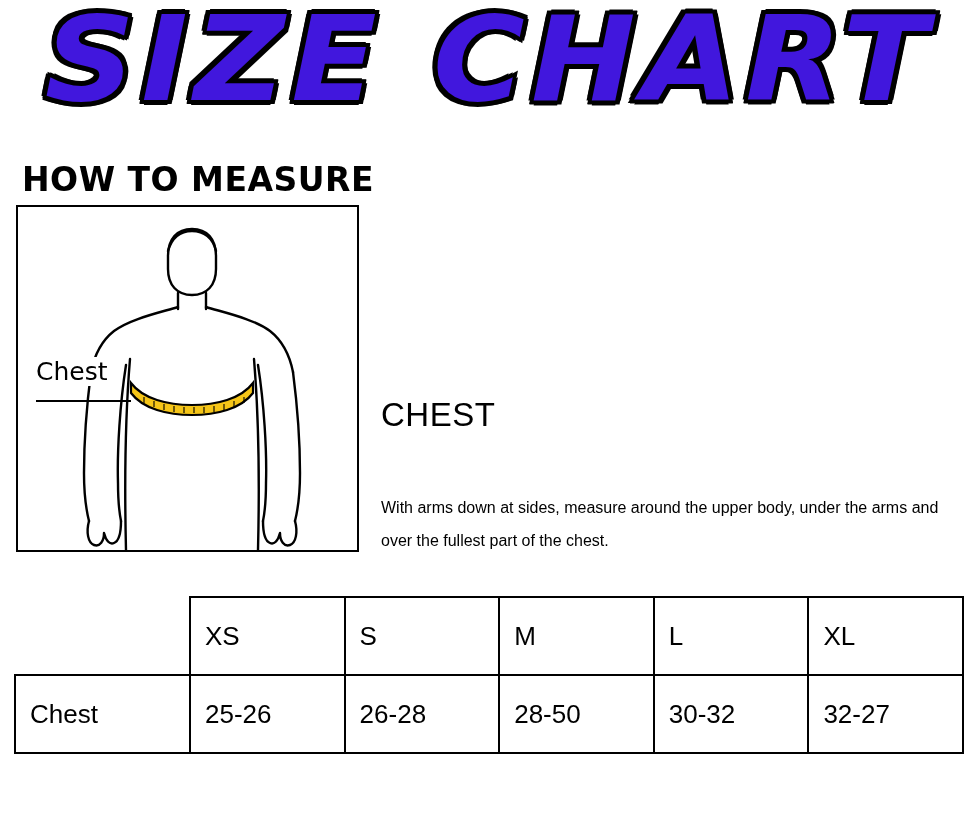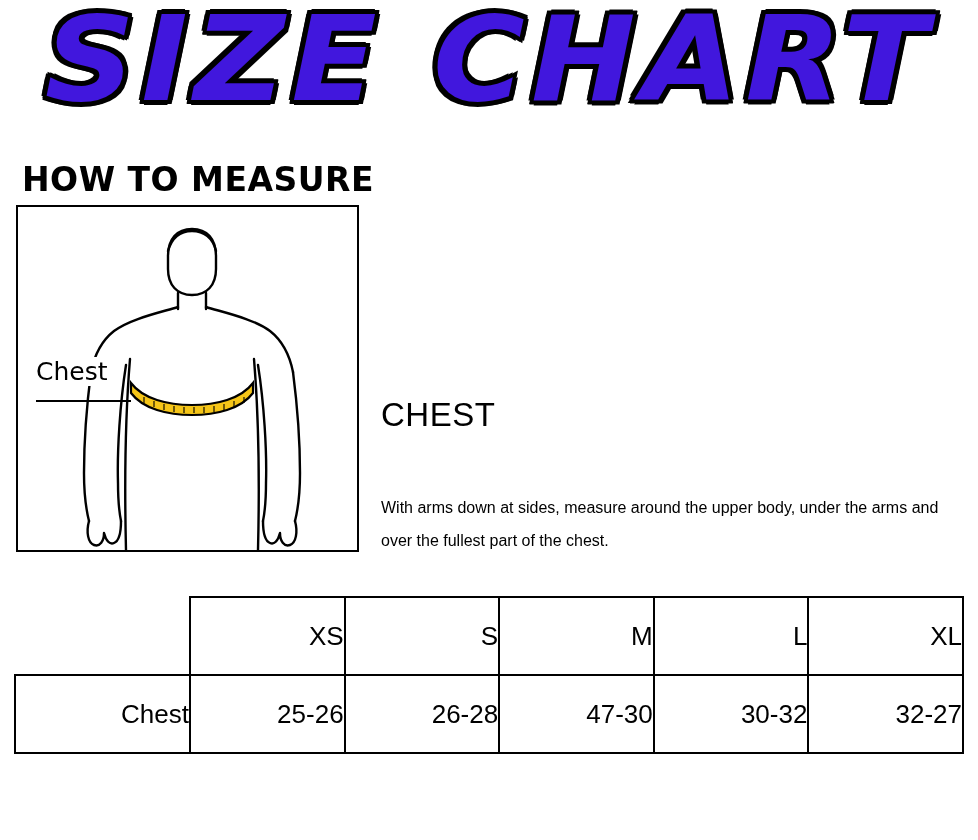--- a/index.html
+++ b/index.html
@@ -98,21 +98,20 @@
   }
 
   
   .size-table {
     position: absolute;
     left: 14px;
     top: 596px;
     width: 950px;
     border-collapse: collapse;
     table-layout: fixed;
-    text-align: right;
   }
   .size-table td {
     border: 2px solid #000000;
     height: 76px;
     padding: 0 0 0 14px;
     font-size: 26px;
     vertical-align: middle;
     font-family: "Liberation Sans", sans-serif;
   }
   .size-table tr:first-child td.corner-blank {
@@ -180,18 +179,18 @@
       <td>XS</td>
       <td>S</td>
       <td>M</td>
       <td>L</td>
       <td>XL</td>
     </tr>
     <tr>
       <td class="label-col">Chest</td>
       <td>25-26</td>
       <td>26-28</td>
-      <td>47-30</td>
+      <td>28-50</td>
       <td>30-32</td>
       <td>32-27</td>
     </tr>
   </tbody>
 </table>
 
 </body></html>

